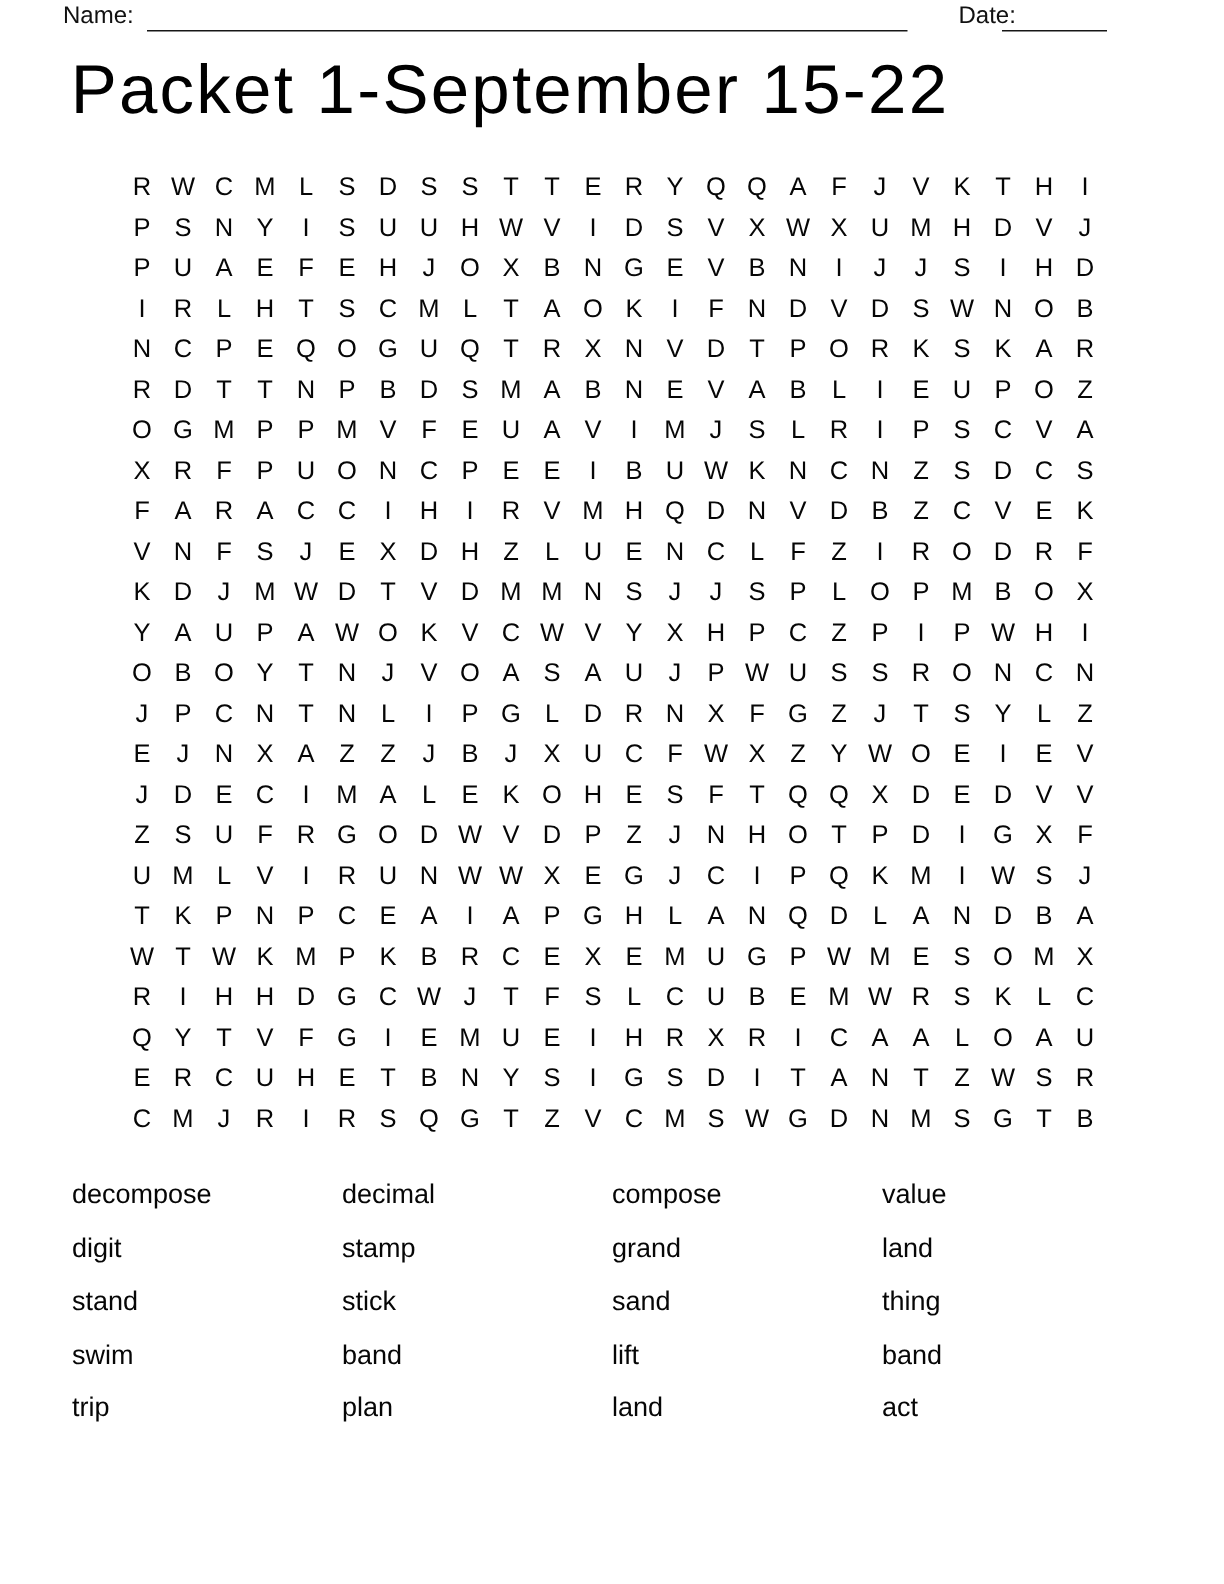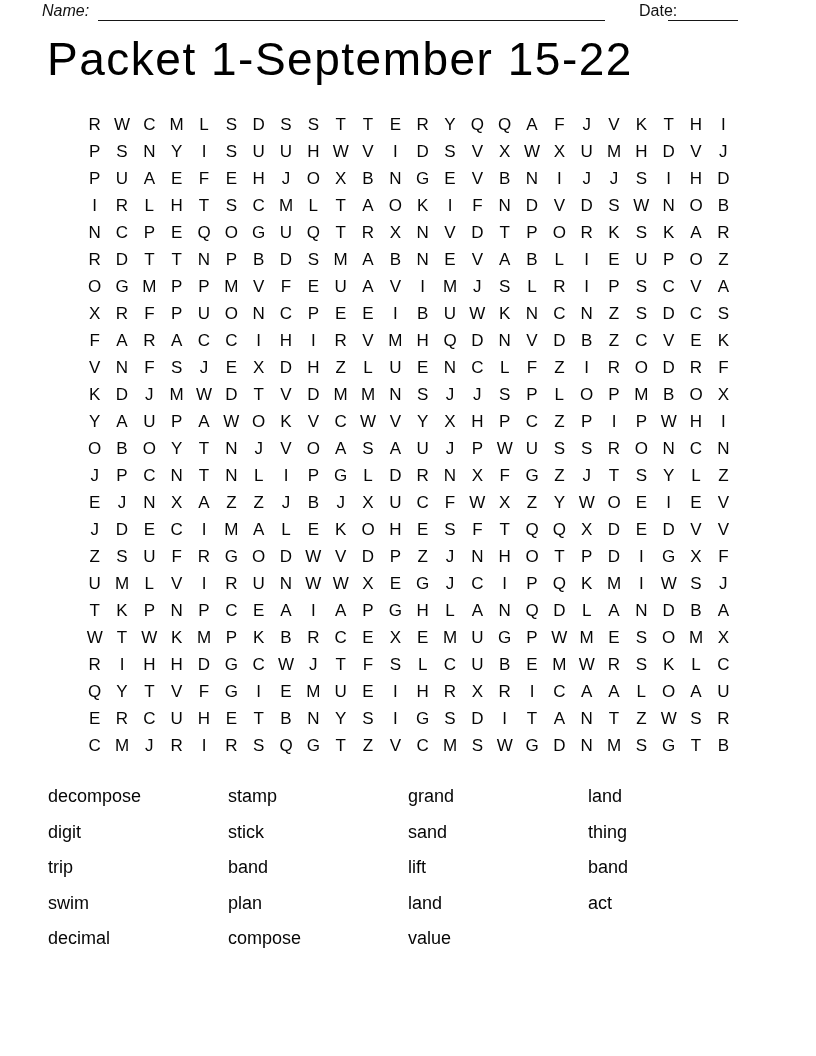--- a/index.html
+++ b/index.html
@@ -10,21 +10,21 @@
     color: #000000;
     overflow: hidden;
   }
   .page { position: relative; width: 816px; height: 1056px; background: #fff; }
 
   
   .hdr-label {
     position: absolute; top: 2px;
     font-size: 16px; color: #111;
   }
-  .name-label { left: 42px; font-style: italic; }
+  .name-label { left: 42px; }
   .date-label { left: 639px; }
   .fill-line {
     position: absolute; top: 4px; height: 17px;
     border-bottom: 1.6px solid #161616;
   }
   .name-line { left: 98px; width: 507px; }
   .date-line { left: 668px; width: 70px; }
 
   
   .title {
@@ -650,22 +650,23 @@
       <span class="letter-cell">M</span>
       <span class="letter-cell">S</span>
       <span class="letter-cell">G</span>
       <span class="letter-cell">T</span>
       <span class="letter-cell">B</span>
     </div>
 
   <div class="word-list">
       <span class="word-item">decompose</span>
       <span class="word-item">digit</span>
+      <span class="word-item">stand</span>
+      <span class="word-item">swim</span>
       <span class="word-item">trip</span>
-      <span class="word-item">swim</span>
       <span class="word-item">decimal</span>
       <span class="word-item">stamp</span>
       <span class="word-item">stick</span>
       <span class="word-item">band</span>
       <span class="word-item">plan</span>
       <span class="word-item">compose</span>
       <span class="word-item">grand</span>
       <span class="word-item">sand</span>
       <span class="word-item">lift</span>
       <span class="word-item">land</span>

